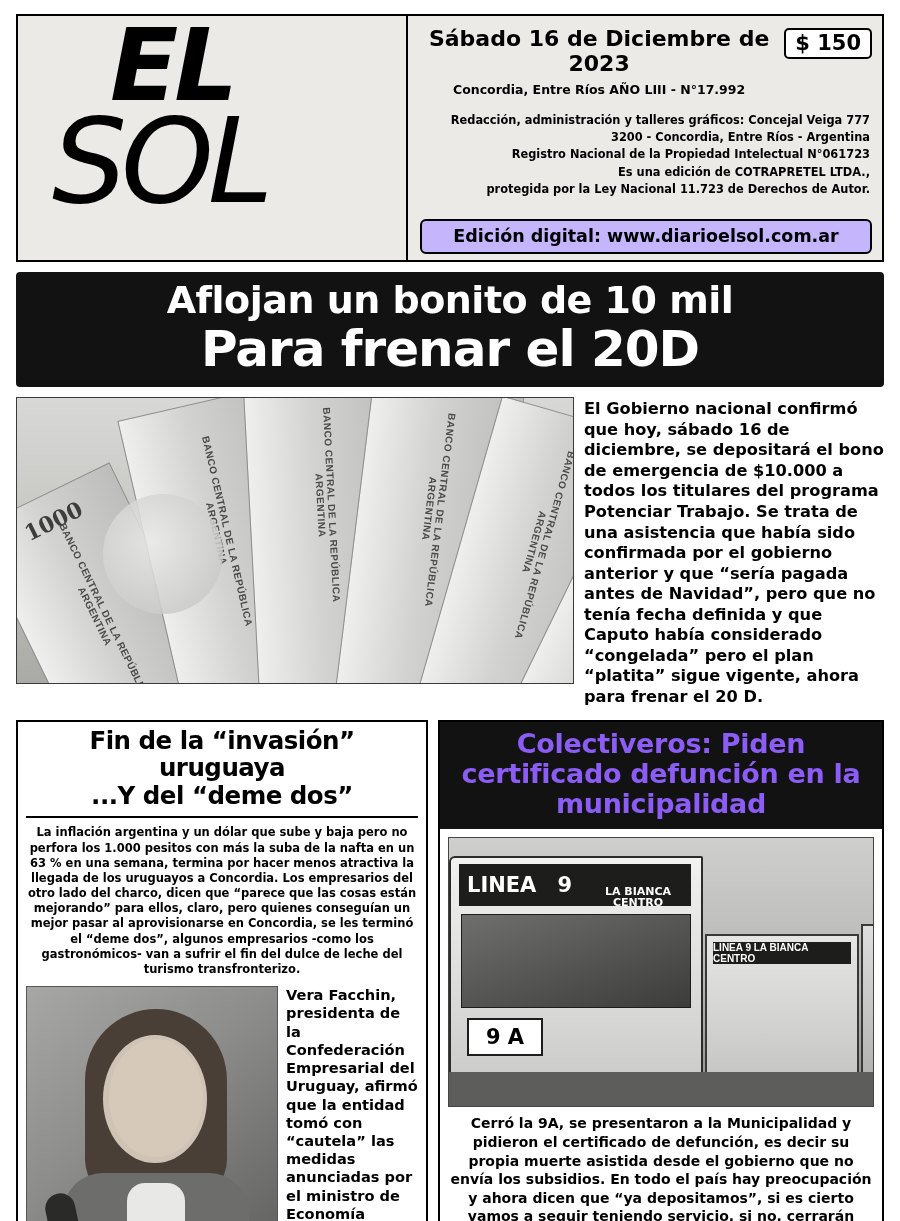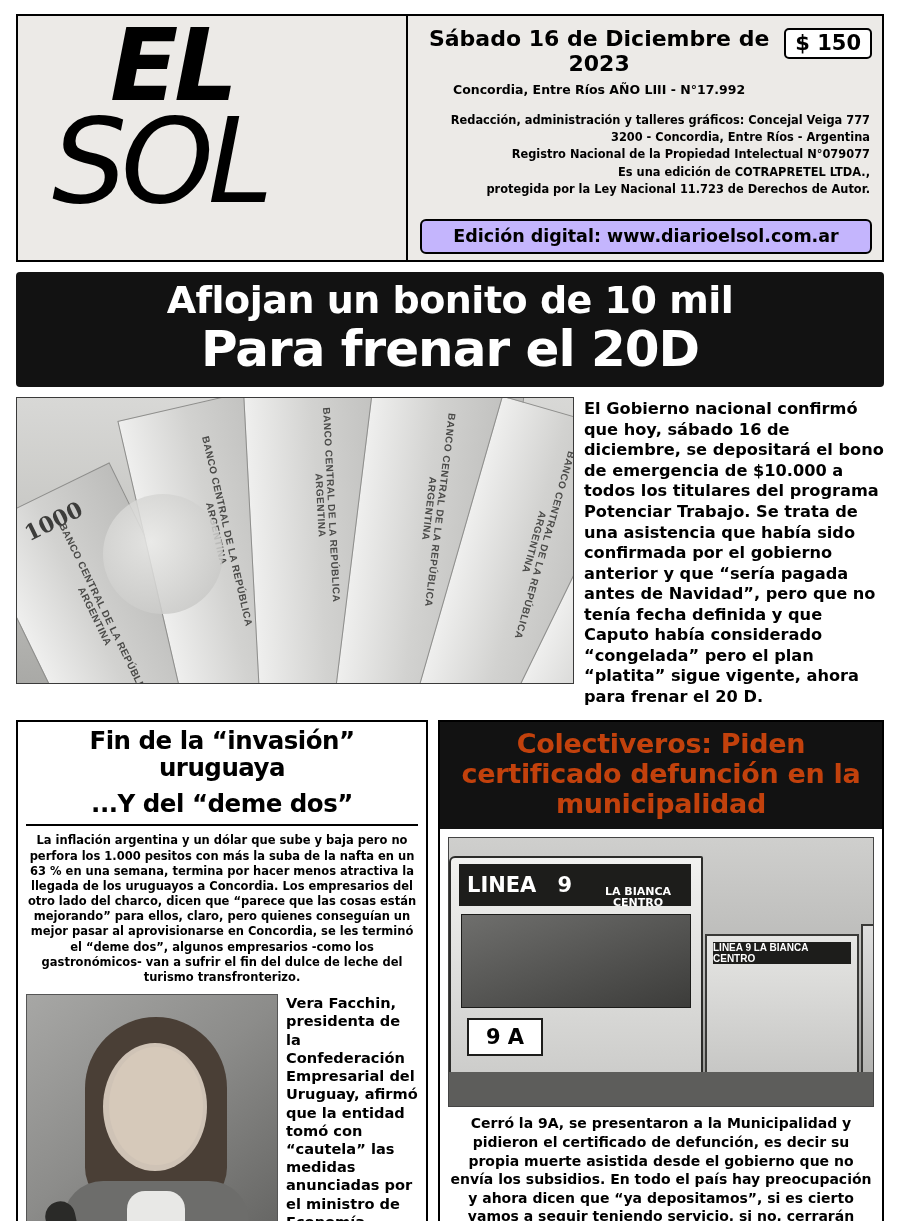--- a/index.html
+++ b/index.html
@@ -41,35 +41,35 @@
   .bill .txt{position:absolute;top:120px;left:-24px;width:200px;transform:rotate(90deg);text-align:center;font-size:10px;font-weight:bold;color:#4a4a48;letter-spacing:0.5px;}
   .bill .num{position:absolute;top:14px;left:0;width:100%;text-align:center;font-family:"DejaVu Serif",serif;font-weight:bold;font-size:22px;color:#3d3d3b;}
   .bird{position:absolute;left:86px;top:96px;width:120px;height:120px;border-radius:50%;background:radial-gradient(circle at 40% 40%,#e9e9e7,#c0c0be);opacity:.85;}
 
   
   .lower{display:flex;margin-top:12px;gap:10px;align-items:flex-start;}
   .col-left{width:412px;border:2px solid #000;box-sizing:border-box;padding:6px 8px 8px 8px;}
   .col-right{flex:1;border:2px solid #000;box-sizing:border-box;padding:0;}
 
   .left-title{font-family:"DejaVu Sans",sans-serif;font-weight:bold;font-size:24.5px;text-align:center;line-height:1.1;letter-spacing:-0.5px;}
-  .left-title2{font-family:"DejaVu Sans",sans-serif;font-weight:bold;font-size:24.5px;text-align:center;line-height:1.1;margin-top:10px;letter-spacing:-0.5px;}
+  .left-title2{font-family:"DejaVu Sans",sans-serif;font-weight:bold;font-size:24.5px;text-align:center;line-height:1.1;margin-top:2px;letter-spacing:-0.5px;}
   .left-rule{border-bottom:2px solid #000;margin:6px 0 7px 0;}
   .left-body{font-family:"DejaVu Sans",sans-serif;font-weight:bold;font-size:11.5px;line-height:1.32;text-align:center;}
   .left-photo-wrap{display:flex;gap:8px;margin-top:9px;}
   .portrait{width:250px;height:272px;border:1px solid #555;position:relative;overflow:hidden;background:linear-gradient(180deg,#9d9d9b,#6f6f6d);}
   .p-bg{position:absolute;inset:0;background:linear-gradient(140deg,#a7a7a5 0%,#8c8c8a 45%,#5f5f5d 100%);}
   .p-head{position:absolute;left:76px;top:48px;width:104px;height:128px;border-radius:52px/64px;background:#cfc3b6;}
   .p-hair{position:absolute;left:58px;top:22px;width:142px;height:190px;border-radius:72px 72px 40px 40px;background:#4a3f36;}
   .p-face{position:absolute;left:82px;top:52px;width:94px;height:118px;border-radius:47px/60px;background:#d6c9ba;}
   .p-body{position:absolute;left:36px;top:186px;width:186px;height:96px;background:#6d6d6b;border-radius:40px 40px 0 0;}
   .p-shirt{position:absolute;left:100px;top:196px;width:58px;height:86px;background:#e8e8e6;border-radius:18px 18px 0 0;}
   .p-mic{position:absolute;left:22px;top:206px;width:30px;height:66px;border-radius:15px;background:#2a2a28;transform:rotate(-12deg);}
   .left-caption{flex:1;font-family:"DejaVu Sans",sans-serif;font-weight:bold;font-size:14.6px;line-height:1.25;}
 
-  .right-title{background:#121212;color:#c2410c;text-align:center;font-family:"DejaVu Sans",sans-serif;font-weight:bold;font-size:27px;line-height:1.12;padding:7px 6px 10px 6px;letter-spacing:-0.3px;}
+  .right-title{background:#121212;color:#8b5cf6;text-align:center;font-family:"DejaVu Sans",sans-serif;font-weight:bold;font-size:27px;line-height:1.12;padding:7px 6px 10px 6px;letter-spacing:-0.3px;}
   .bus-photo{margin:8px 8px 0 8px;height:268px;border:1px solid #444;position:relative;overflow:hidden;background:#404040;}
   .b-sky{position:absolute;inset:0;background:linear-gradient(180deg,#cfcfcd 0%,#b5b5b3 55%,#8e8e8c 100%);}
   .b-bus1{position:absolute;left:0;top:18px;width:250px;height:236px;background:linear-gradient(180deg,#f2f2f0,#c9c9c7);border:2px solid #2c2c2a;border-radius:6px 2px 0 0;}
   .b-sign{position:absolute;left:8px;top:6px;width:232px;height:42px;background:#1d1d1b;color:#fff;font-family:"DejaVu Sans",sans-serif;font-weight:bold;font-size:21px;display:flex;align-items:center;justify-content:space-between;padding:0 8px;box-sizing:border-box;}
   .b-wind{position:absolute;left:10px;top:56px;width:228px;height:92px;background:linear-gradient(160deg,#6f6f6d,#3c3c3a);border:1px solid #1c1c1a;}
   .b-num{position:absolute;left:16px;top:160px;width:72px;height:34px;background:#fff;border:2px solid #1d1d1b;font-family:"DejaVu Sans",sans-serif;font-weight:bold;font-size:21px;display:flex;align-items:center;justify-content:center;}
   .b-bus2{position:absolute;left:256px;top:60px;width:150px;height:180px;background:linear-gradient(180deg,#e6e6e4,#bdbdbb);border:2px solid #393937;margin-top:36px;}
   .b-sign2{position:absolute;left:6px;top:6px;width:138px;height:22px;background:#1d1d1b;color:#fff;font-size:10px;font-weight:bold;display:flex;align-items:center;justify-content:center;}
   .b-bus3{position:absolute;left:412px;top:86px;width:86px;height:150px;background:linear-gradient(180deg,#dedede,#b2b2b0);border:2px solid #393937;}
   .b-ground{position:absolute;left:0;bottom:0;width:100%;height:34px;background:#5d5d5b;}
@@ -91,21 +91,21 @@
       <div class="mh-date-row">
         <div class="mh-dates">
           <div class="mh-date">Sábado 16 de Diciembre de 2023</div>
           <div class="mh-place">Concordia, Entre Ríos AÑO LIII - N°17.992</div>
         </div>
         <div class="price-box">$ 150</div>
       </div>
       <div class="mh-legal">
         <div>Redacción, administración y talleres gráficos: Concejal Veiga 777</div>
         <div>3200 - Concordia, Entre Ríos - Argentina</div>
-        <div>Registro Nacional de la Propiedad Intelectual N°079077</div>
+        <div>Registro Nacional de la Propiedad Intelectual N°061723</div>
         <div>Es una edición de COTRAPRETEL LTDA.,</div>
         <div>protegida por la Ley Nacional 11.723 de Derechos de Autor.</div>
       </div>
       <div class="digital-box">Edición digital: www.diarioelsol.com.ar</div>
     </div>
   </div>
 
   <div class="headline-box">
     <div class="hl1">Aflojan un bonito de 10 mil</div>
     <div class="hl2">Para frenar el 20D</div>

